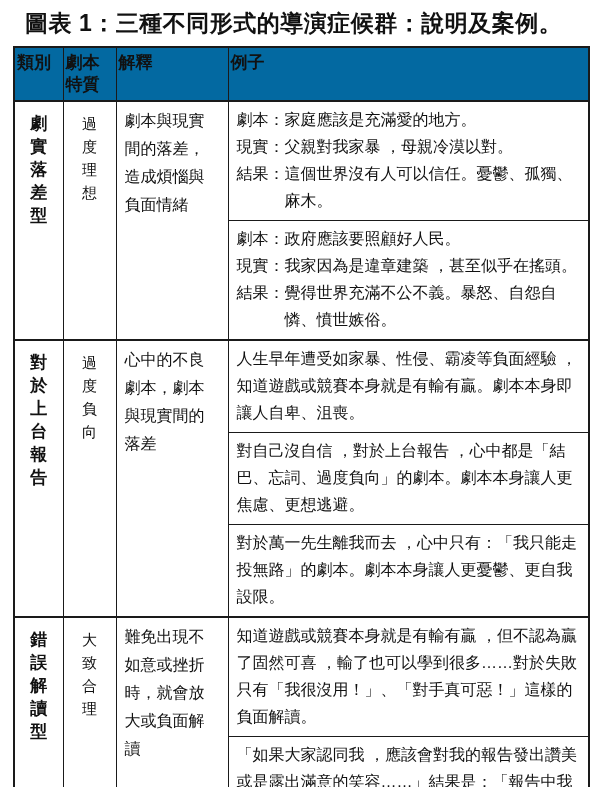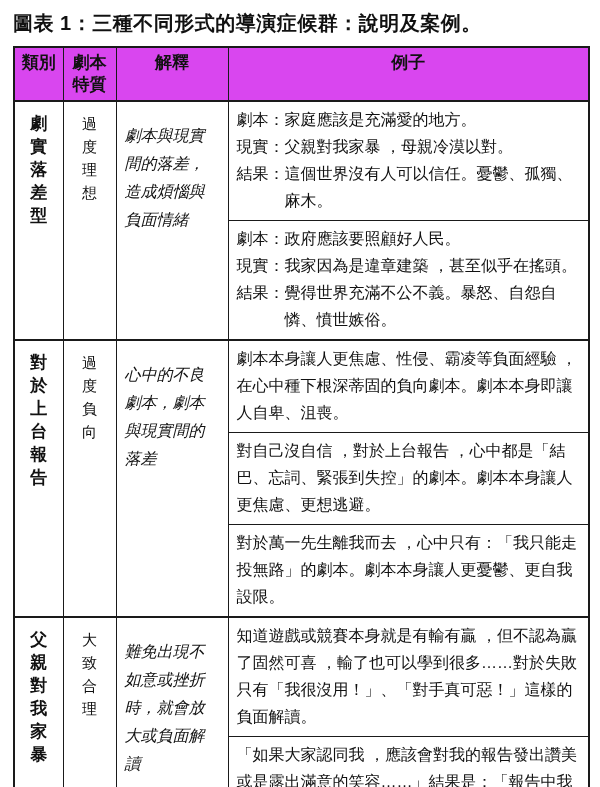--- a/index.html
+++ b/index.html
@@ -9,44 +9,44 @@
     color: #111111;
     font-family: "Liberation Sans", "DejaVu Sans", sans-serif;
   }
   body {
     width: 600px;
     min-height: 787px;
     box-sizing: border-box;
     padding: 6px 12px 8px 13px;
   }
   .page-title {
-    font-size: 20px;
+    font-size: 23px;
     font-weight: bold;
     line-height: 30px;
-    margin: 2px 0 8px 0;
+    margin: 2px 0 8px 12px;
     letter-spacing: 0.5px;
     white-space: nowrap;
   }
   table.syndrome {
     border-collapse: collapse;
     table-layout: fixed;
     width: 575px;
     border: 2.5px solid #1a1a1a;
   }
   table.syndrome th,
   table.syndrome td {
     border: 1.5px solid #1a1a1a;
     vertical-align: top;
     box-sizing: border-box;
   }
   thead th {
-    background: #d946ef;
+    background: #0369a1;
     font-size: 17px;
     font-weight: bold;
-    text-align: center;
+    text-align: left;
     vertical-align: middle;
     height: 54px;
     padding: 4px 2px;
     line-height: 22px;
     white-space: pre-line;
     border-bottom: 2.2px solid #1a1a1a;
   }
   tr.group-start > td { border-top: 2.2px solid #1a1a1a; }
   tr.sub-row > td.example-cell { border-top: 1px solid #1a1a1a; }
 
@@ -59,25 +59,24 @@
     width: 1.15em;
     word-break: break-all;
     line-height: 23px;
     text-align: center;
     font-size: 17px;
   }
   td.category-cell .vert { font-weight: bold; }
   td.trait-cell .vert { font-weight: normal; font-size: 15px; }
 
   td.explanation-cell {
-    padding: 20px 8px;
+    padding: 5px 8px;
     font-size: 16px;
     line-height: 28px;
     text-align: left;
-    font-style: italic;
   }
   td.example-cell {
     padding: 4px 8px 6px 8px;
     font-size: 16px;
     line-height: 27px;
     text-align: left;
   }
   td.example-cell p {
     margin: 0;
   }
@@ -133,37 +132,37 @@
 
     <tr class="group-start">
       <td class="category-cell" rowspan="3">
         <span class="vert">對於上台報告</span>
       </td>
       <td class="trait-cell" rowspan="3">
         <span class="vert">過度負向</span>
       </td>
       <td class="explanation-cell" rowspan="3">心中的不良劇本，劇本與現實間的落差</td>
       <td class="example-cell">
-        <p>劇本本身讓人更焦慮、性侵、霸凌等負面經驗 ，在心中種下根深蒂固的負向劇本。劇本本身即讓人自卑、沮喪。</p>
+        <p>人生早年遭受如家暴、性侵、霸凌等負面經驗 ，知道遊戲或競賽本身就是有輸有贏。劇本本身即讓人自卑、沮喪。</p>
       </td>
     </tr>
     <tr class="sub-row">
       <td class="example-cell">
-        <p>對自己沒自信 ，對於上台報告 ，心中都是「結巴、忘詞、緊張到失控」的劇本。劇本本身讓人更焦慮、更想逃避。</p>
+        <p>對自己沒自信 ，對於上台報告 ，心中都是「結巴、忘詞、過度負向」的劇本。劇本本身讓人更焦慮、更想逃避。</p>
       </td>
     </tr>
     <tr class="sub-row">
       <td class="example-cell">
         <p>對於萬一先生離我而去 ，心中只有：「我只能走投無路」的劇本。劇本本身讓人更憂鬱、更自我設限。</p>
       </td>
     </tr>
 
     <tr class="group-start">
       <td class="category-cell" rowspan="2">
-        <span class="vert">父親對我家暴</span>
+        <span class="vert">錯誤解讀型</span>
       </td>
       <td class="trait-cell" rowspan="2">
         <span class="vert">大致合理</span>
       </td>
       <td class="explanation-cell" rowspan="2">難免出現不如意或挫折時，就會放大或負面解讀</td>
       <td class="example-cell">
         <p>知道遊戲或競賽本身就是有輸有贏 ，但不認為贏了固然可喜 ，輸了也可以學到很多……對於失敗只有「我很沒用！」、「對手真可惡！」這樣的負面解讀。</p>
       </td>
     </tr>
     <tr class="sub-row">

